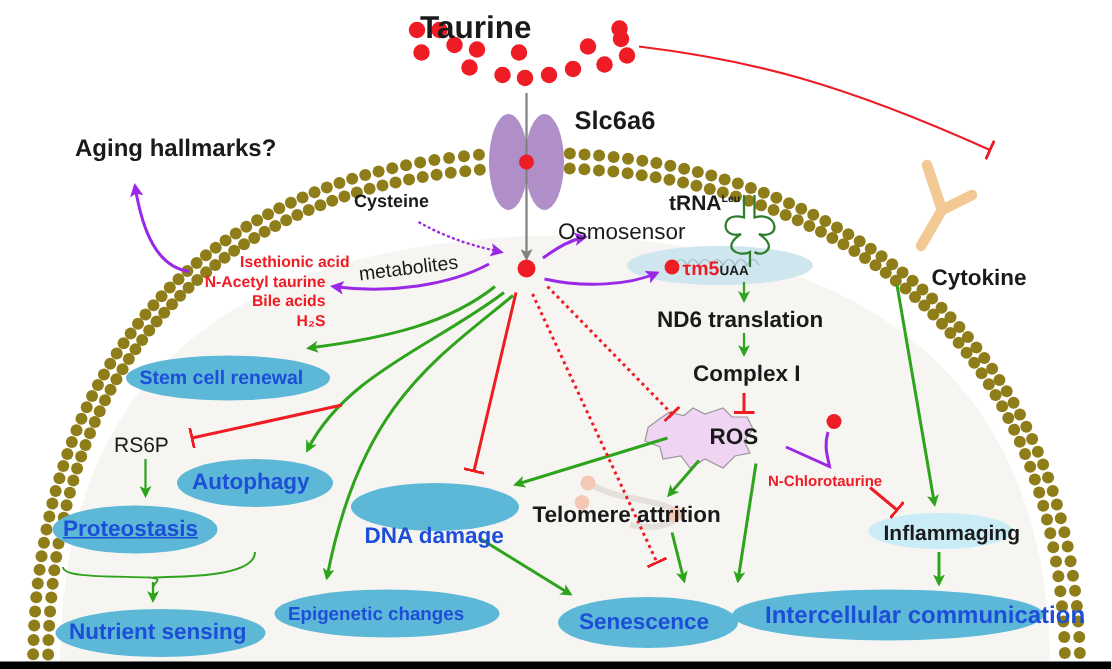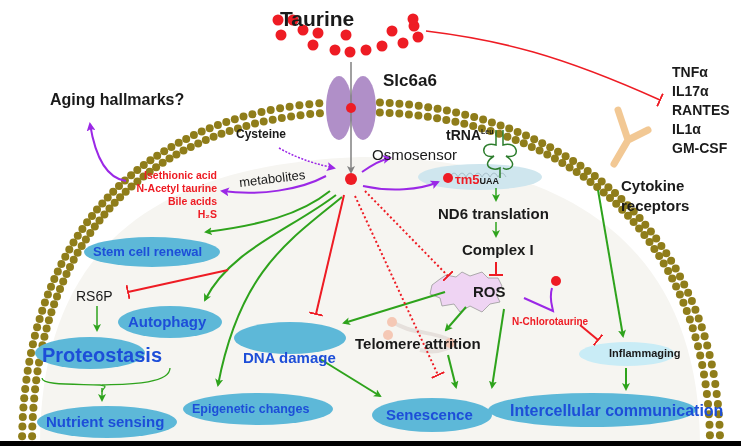--- a/index.html
+++ b/index.html
@@ -359,53 +359,45 @@
       </g>
   </svg>
 
   <div class="lbl b blk" style="left:280px;top:8px;font-size:21px;">Taurine</div>
   <div class="lbl b blk" style="left:383px;top:72px;font-size:17px;">Slc6a6</div>
   <div class="lbl b blk" style="left:50px;top:92px;font-size:16px;">Aging hallmarks?</div>
   <div class="lbl b blk" style="left:236px;top:128px;font-size:12px;">Cysteine</div>
   <div class="lbl blk" style="left:372px;top:147px;font-size:15px;">Osmosensor</div>
   <div class="lbl blk" style="left:240px;top:176px;font-size:13px;transform:rotate(-7deg);transform-origin:left bottom;">metabolites</div>
 
-  <div class="lbl b red" style="right:524px;top:170px;font-size:10.5px;text-align:right;padding-left:32px;">Isethionic acid</div>
+  <div class="lbl b red" style="right:508px;top:170px;font-size:10.5px;text-align:right;padding-left:32px;">Isethionic acid</div>
   <div class="lbl b red" style="right:524px;top:183px;font-size:10.5px;">N-Acetyl taurine</div>
   <div class="lbl b red" style="right:524px;top:196px;font-size:10.5px;padding-left:17px;">Bile acids</div>
   <div class="lbl b red" style="right:524px;top:209px;font-size:10.5px;">H₂S</div>
 
   <div class="lbl b blk" style="left:446px;top:128px;font-size:14px;"><span>tRNA</span><sup style="font-size:7px;">Leu</sup></div>
   <div class="lbl b" style="left:455px;top:171px;"><span class="red" style="font-size:13px;">τm5</span><span class="blk" style="font-size:9px;">UAA</span></div>
 
   <div class="lbl b blk" style="left:438px;top:206px;font-size:15px;">ND6 translation</div>
   <div class="lbl b blk" style="left:462px;top:242px;font-size:15px;">Complex I</div>
   <div class="lbl b blk" style="left:473px;top:284px;font-size:15px;">ROS</div>
   <div class="lbl b red" style="left:512px;top:317px;font-size:10px;">N-Chlorotaurine</div>
-  <div class="lbl b blk" style="left:589px;top:348px;font-size:11px;margin-left:20px;">Inflammaging</div>
+  <div class="lbl b blk" style="left:589px;top:348px;font-size:14px;">Inflammaging</div>
 
   <div class="lbl b blk" style="left:621px;top:176px;font-size:15px;line-height:20px;">
     <div>Cytokine</div>
-    <div>receptors</div>
   </div>
 
-  <div class="lbl b blk" style="left:672px;top:63px;font-size:14px;line-height:19px;">
-    <div>TNFα</div>
-    <div>IL17α</div>
-    <div>RANTES</div>
-    <div>IL1α</div>
-    <div>GM-CSF</div>
-  </div>
 
   <div class="lbl blk" style="left:76px;top:289px;font-size:14px;">RS6P</div>
   <div class="lbl b blk" style="left:355px;top:336px;font-size:15px;">Telomere attrition</div>
 
   <div class="lbl ell-text" style="left:93px;top:245px;font-size:13px;">Stem cell renewal</div>
   <div class="lbl ell-text" style="left:128px;top:314px;font-size:15px;">Autophagy</div>
-  <div class="lbl ell-text" style="left:42px;top:345px;font-size:20px;">Proteostasis</div>
+  <div class="lbl ell-text" style="left:42px;top:345px;font-size:15px;text-decoration:underline;">Proteostasis</div>
   <div class="lbl ell-text" style="left:46px;top:414px;font-size:15px;">Nutrient sensing</div>
   <div class="lbl ell-text" style="left:192px;top:403px;font-size:12.5px;">Epigenetic changes</div>
   <div class="lbl ell-text" style="left:243px;top:330px;font-size:15px;margin-top:20px;">DNA damage</div>
   <div class="lbl ell-text" style="left:386px;top:407px;font-size:15px;">Senescence</div>
   <div class="lbl ell-text" style="left:510px;top:403px;font-size:16px;">Intercellular communication</div>
 
   <div class="bottom-bar"></div>
 </div>
 
 </body></html>

